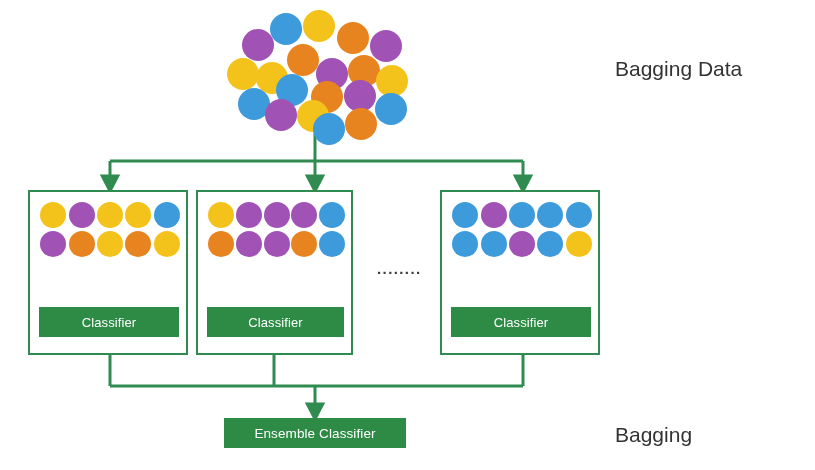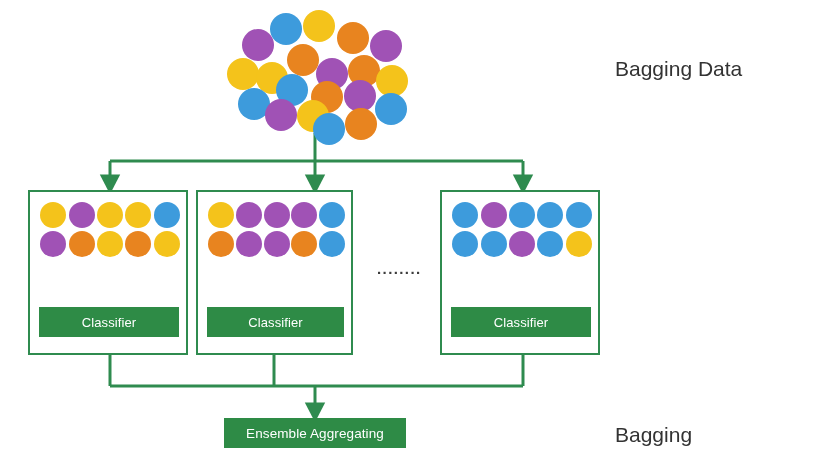--- a/index.html
+++ b/index.html
@@ -173,18 +173,18 @@
         <div class="dot bag-dot" style="left: 38.6px; top: 39px; background: rgb(61, 155, 220);"></div>
         <div class="dot bag-dot" style="left: 67px; top: 39px; background: rgb(160, 82, 181);"></div>
         <div class="dot bag-dot" style="left: 95.4px; top: 39px; background: rgb(61, 155, 220);"></div>
         <div class="dot bag-dot" style="left: 123.8px; top: 39px; background: rgb(244, 195, 27);"></div>
         <div class="classifier" style="left: 9px; top: 115px; width: 140px; height: 30px;">Classifier</div>
       </div>
     </div>
 
   <div class="ellipsis" style="left:377px; top:260px;">........</div>
 
-  <div class="ensemble" style="left:224px; top:418px; width:182px; height:30px;">Ensemble Aggregating</div>
+  <div class="ensemble" style="left:224px; top:418px; width:182px; height:30px;">Ensemble Classifier</div>
 
   <div class="stage-label label-reg" style="left:615px; top:57px;">Bagging Data</div>
   <div class="stage-label label-reg" style="left:615px; top:423px;">Bagging</div>
 
 </div>
 
 </body></html>

